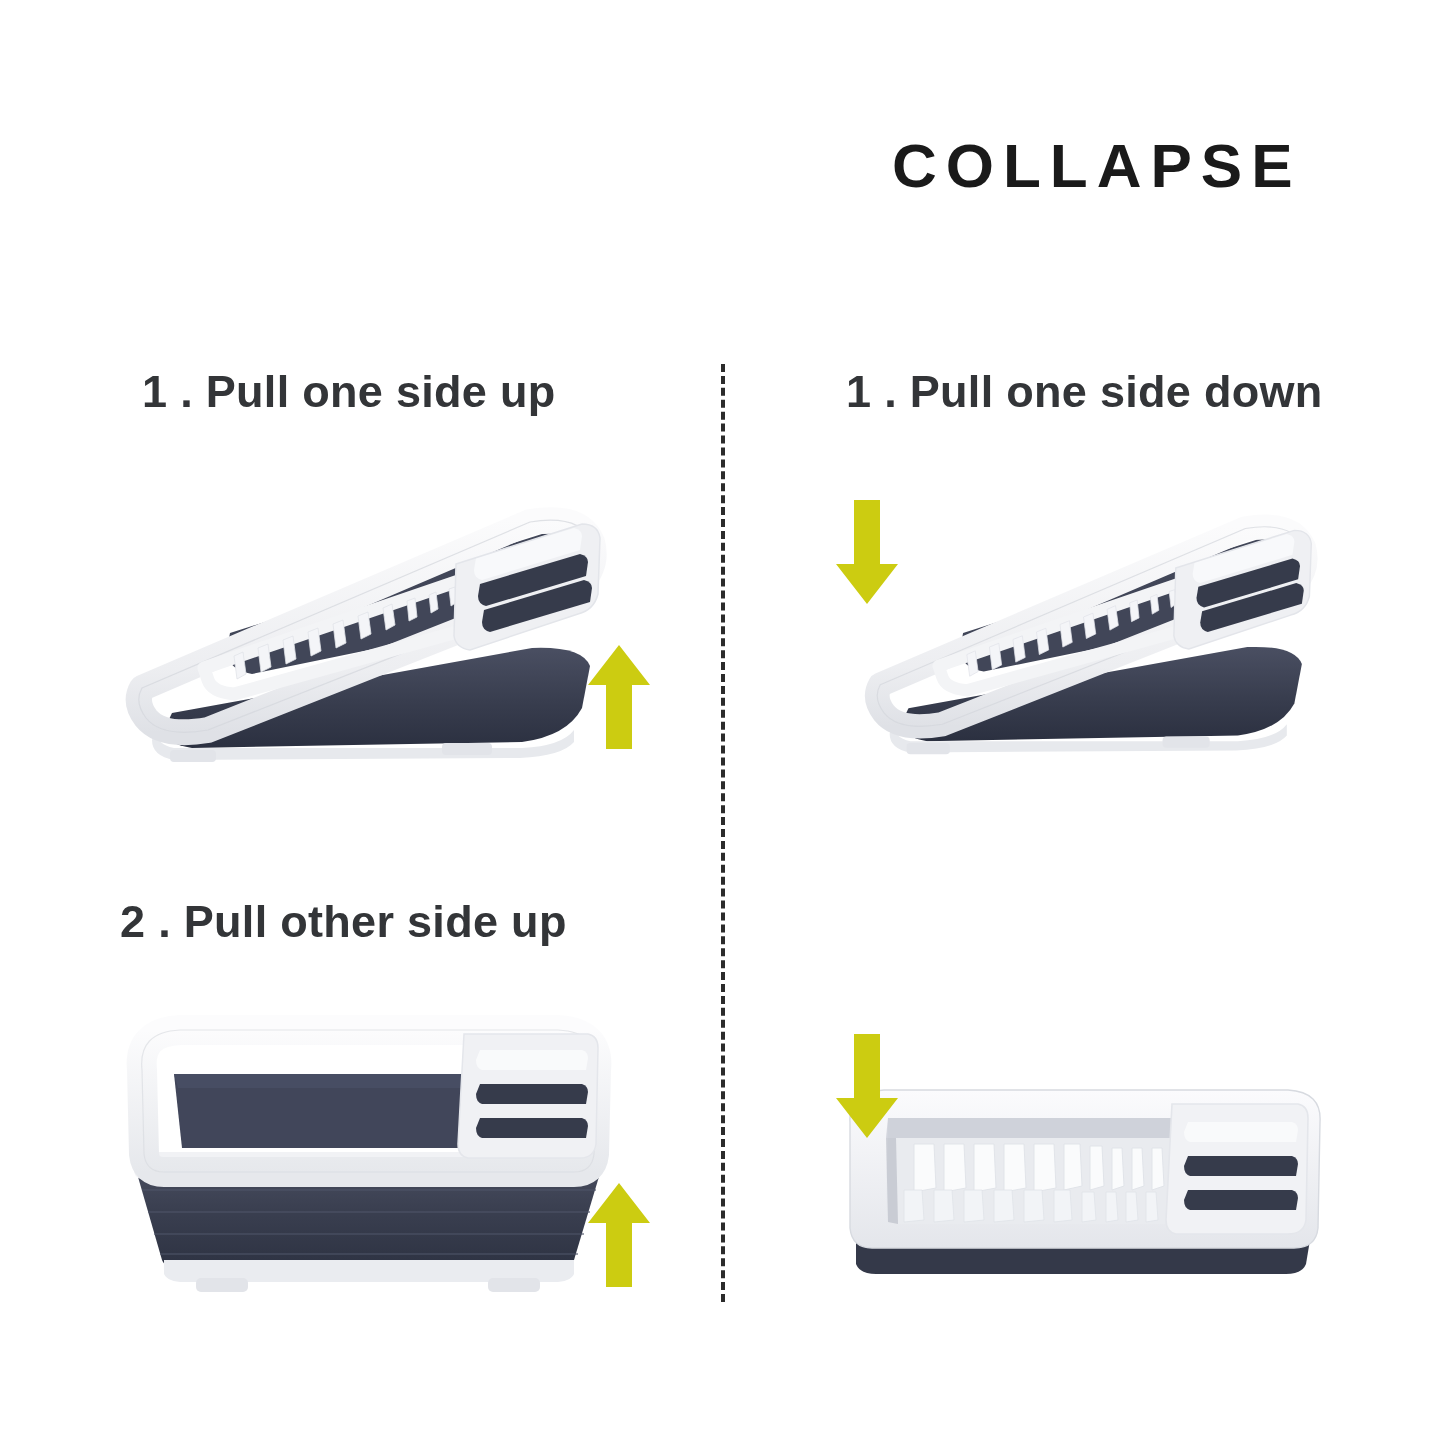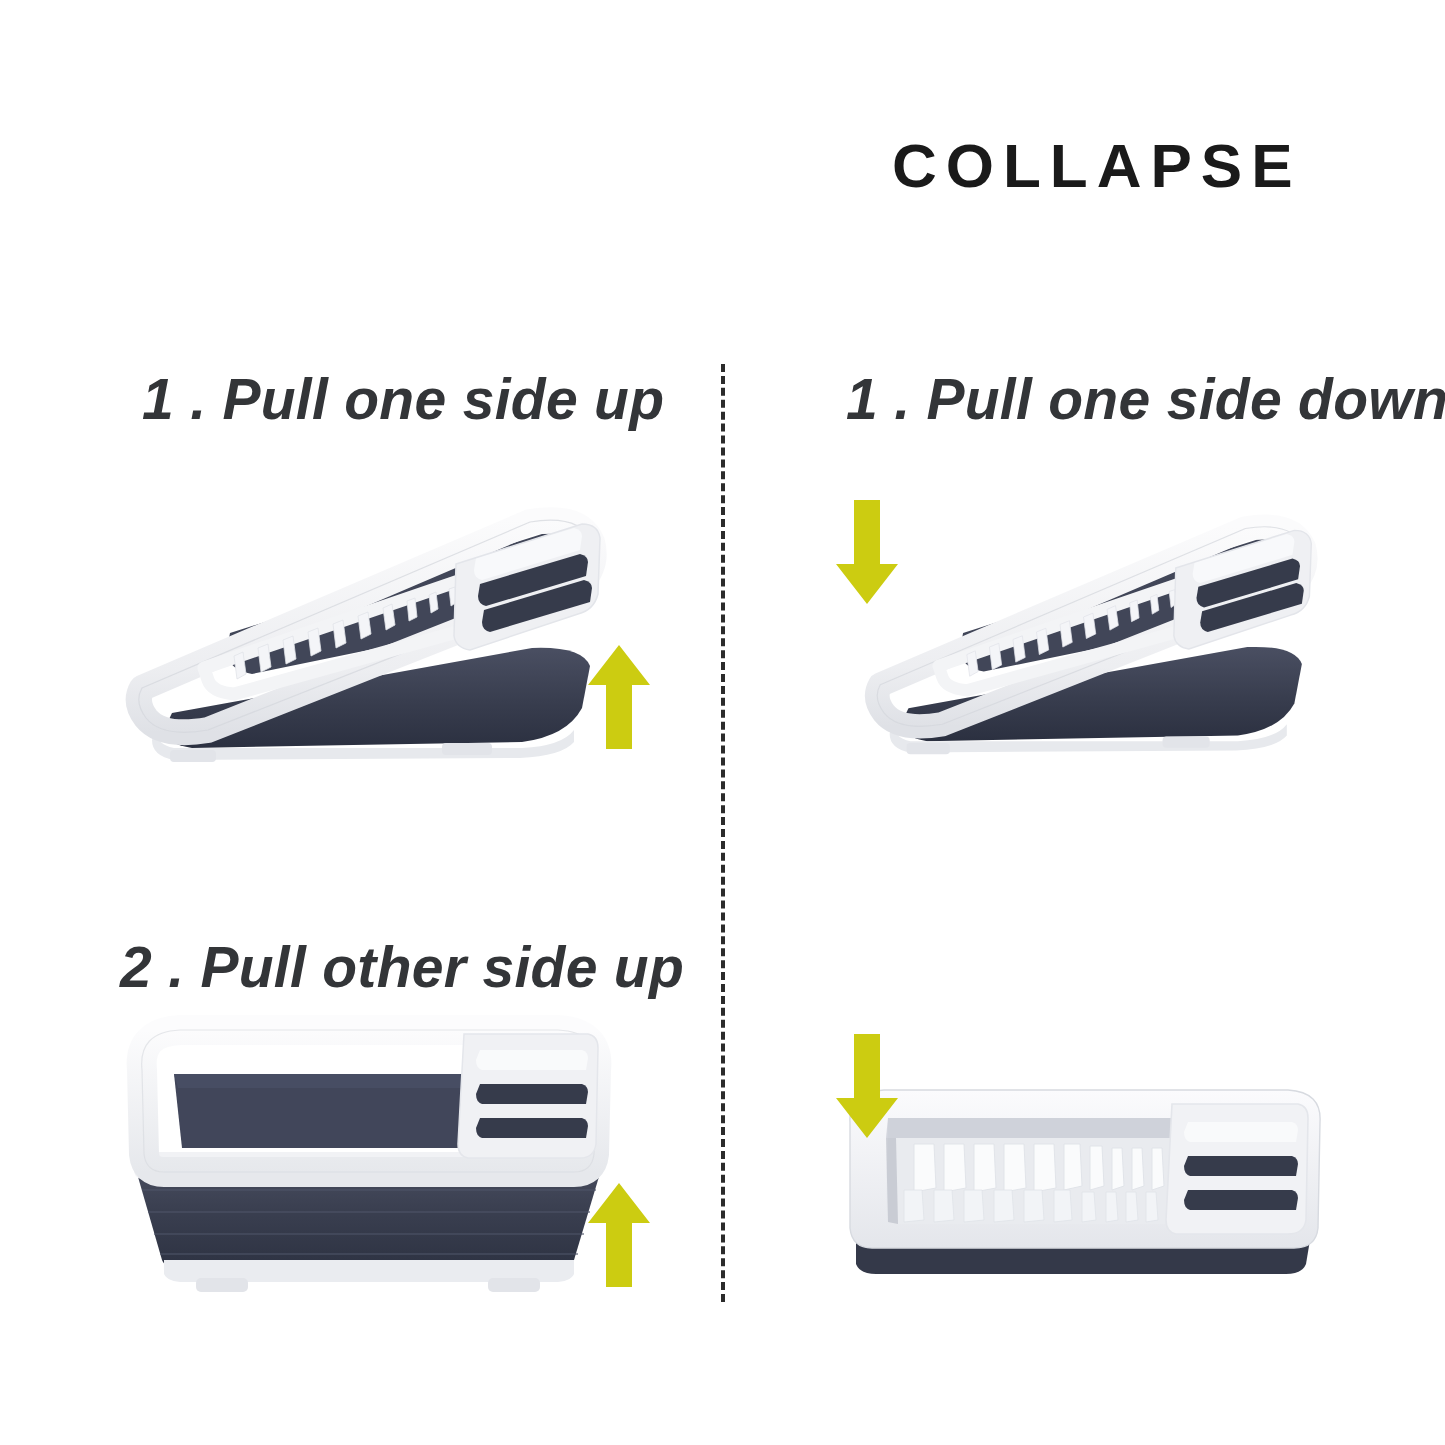--- a/index.html
+++ b/index.html
@@ -9,25 +9,25 @@
   
   .title{
     position:absolute;font-weight:700;color:#1a1a1a;
     font-size:62px;letter-spacing:9px;white-space:nowrap;
   }
   .title-expand{left:202px;top:130px;}
   .title-collapse{left:872px;top:130px;margin-left:20px;}
 
   .step-label{
     position:absolute;font-weight:700;color:#333538;
-    font-size:57px;white-space:nowrap;letter-spacing:0.3px;font-style:italic;
+    font-size:45px;white-space:nowrap;letter-spacing:0.3px;
   }
   .lbl-1-left {left:142px;  top:366px;}
   .lbl-1-right{left:810px;  top:366px;margin-left:36px;}
-  .lbl-2-left {left:120px;  top:934px;}
+  .lbl-2-left {left:120px;  top:896px;}
   .lbl-2-right{left:792px;  top:898px;}
 
   
   .divider{
     position:absolute;left:721px;top:364px;width:0;height:938px;
     border-left:4px dashed #2b2b2b;
   }
 
   
   .arrow{position:absolute;}

